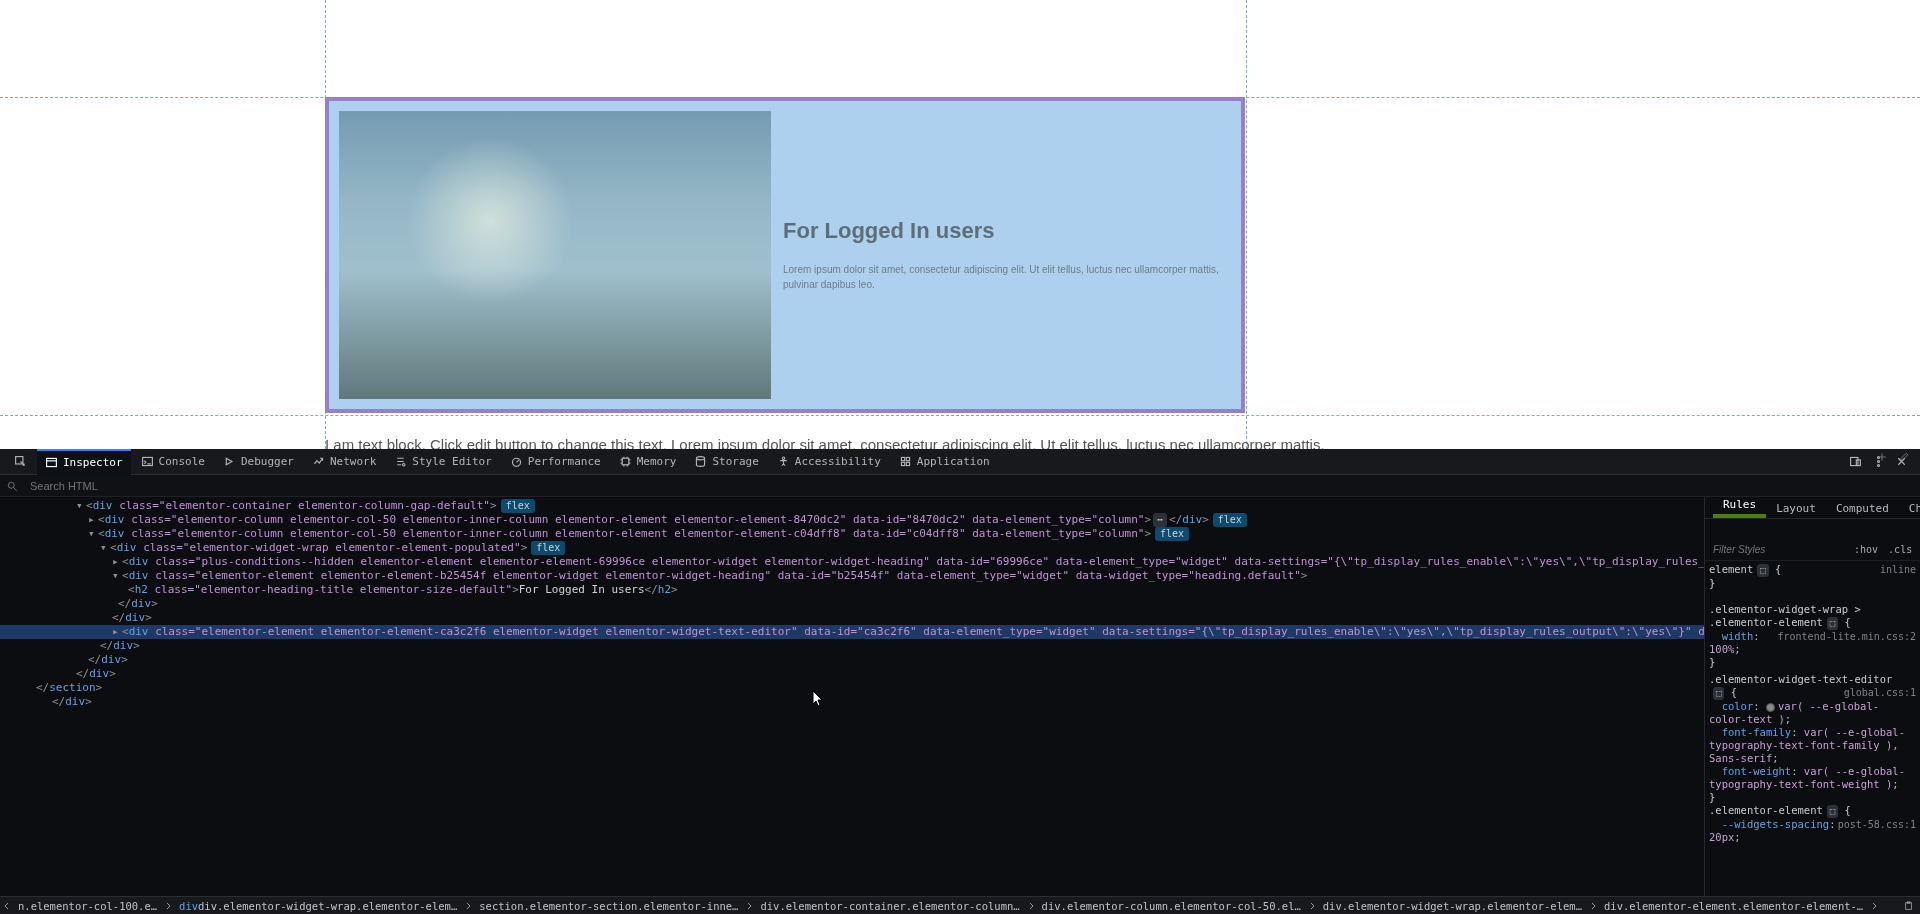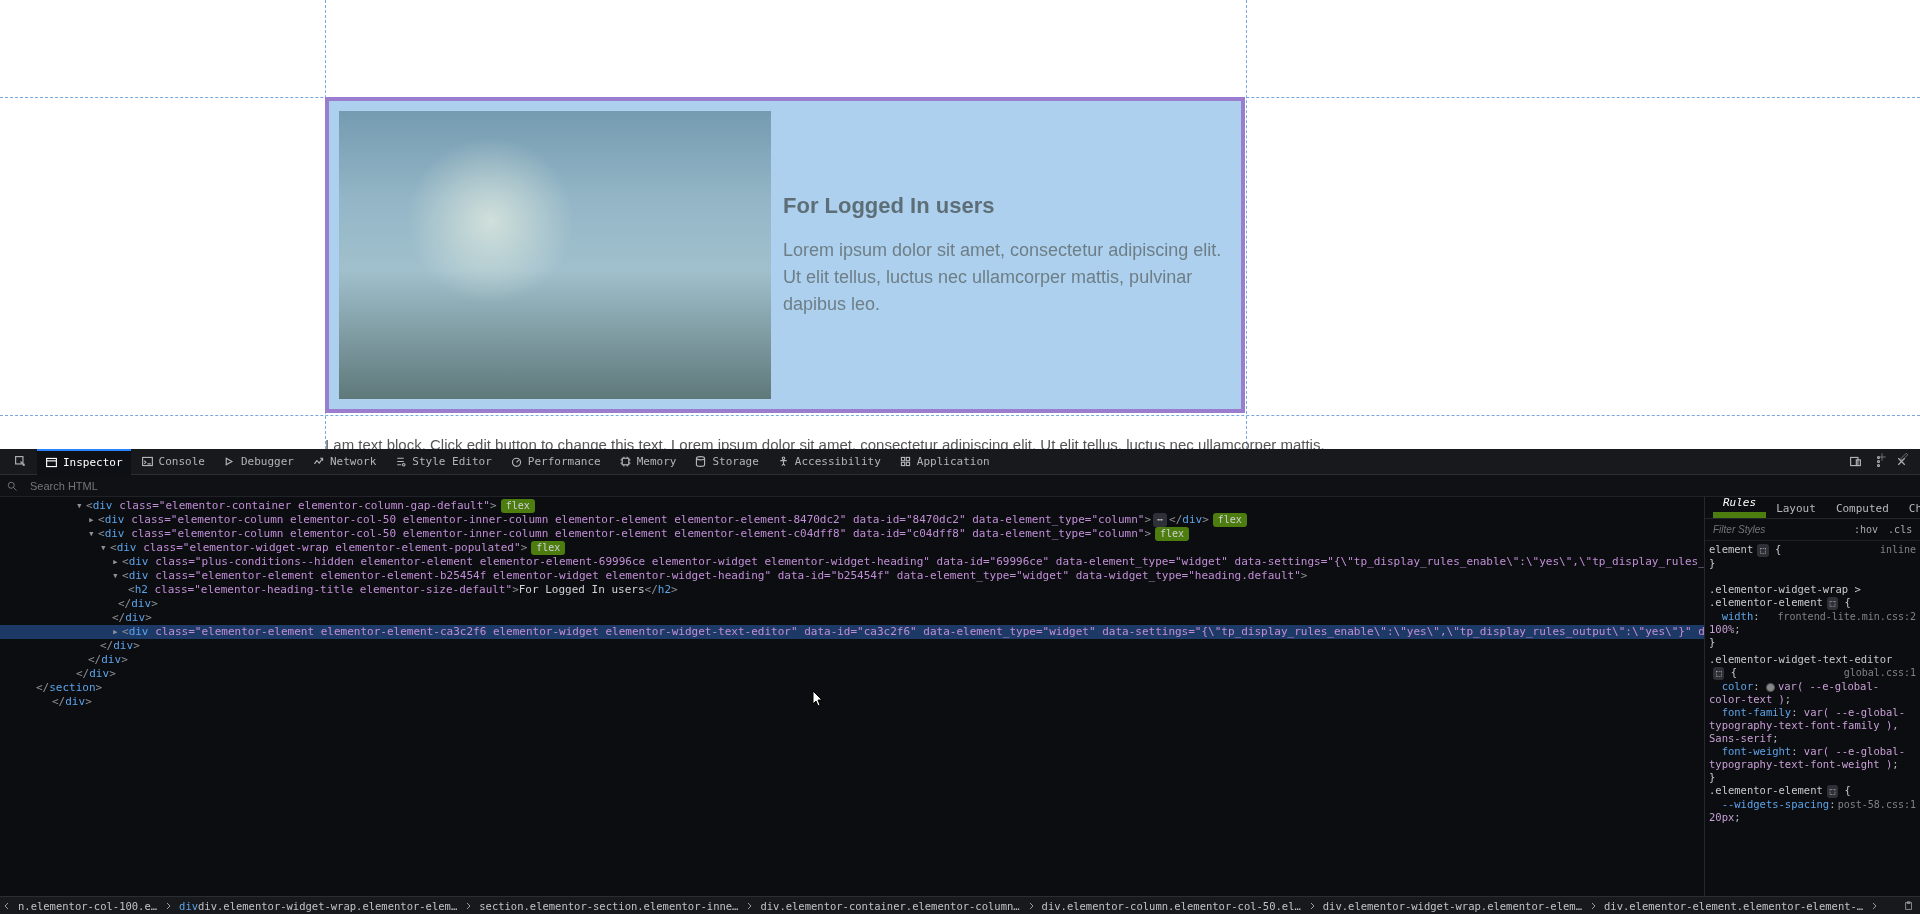--- a/index.html
+++ b/index.html
@@ -8,21 +8,21 @@
 
 .page-viewport { position: relative; width: 1920px; height: 449px; background: #fff; overflow: hidden; }
 .guide-h { position: absolute; left: 0; right: 0; border-top: 1px dashed #7aa7e0; }
 .guide-v { position: absolute; top: 0; bottom: 0; border-left: 1px dashed #7aa7e0; }
 .content-band { position: absolute; left: 325px; top: 97px; width: 920px; height: 316px; background: #acd0ee; border: 4px solid #9b7dd0; }
 .content-row { display: flex; height: 100%; padding: 10px; gap: 12px; }
 .img-placeholder { width: 432px; height: 288px; background: linear-gradient(180deg,#6f96ab 0%,#91b3c2 30%,#a0bfca 55%,#57706e 100%); position: relative; opacity: .9; }
 .img-placeholder::after { content:""; position:absolute; inset:0; background: radial-gradient(circle at 35% 38%, rgba(255,255,230,.6) 0%, rgba(255,255,230,0) 25%); }
 .text-col { flex: 1; display:flex; flex-direction:column; justify-content:center; color: #6e7e86; }
 .text-col h2 { font-size: 22px; font-weight:700; color:#5e6e76; margin-bottom:18px; }
-.text-col p { font-size: 18px; line-height: 1.5; }
+.text-col p { font-size: 10px; line-height: 1.5; }
 
 
 .info-tooltip { position:absolute; left: 575px; top: 71px; height: 20px; background:#22262b; color:#cfd3d8; font-size:11px; display:flex; align-items:center; border-radius:3px; }
 .info-tooltip span { padding: 0 8px; border-left:1px solid #4a4f56; line-height:20px; }
 .info-tooltip span:first-child { border-left:none; }
 .info-tooltip .tag { color:#7a4fd0; }
 .info-tooltip .cls { color:#6aa3e0; }
 .info-tooltip::after { content:""; position:absolute; left:50%; top:100%; margin-left:-5px; border:5px solid transparent; border-top-color:#22262b; }
 
 .below-text { position:absolute; left:325px; top:436px; color:#555; font-size:15px; }
@@ -44,35 +44,35 @@
 
 .dt-body { flex:1; display:flex; min-height:0; }
 .dom-panel { flex: 1 1 auto; background:#0b0d10; overflow:auto; position:relative; padding:2px 0 2px 0; }
 .node-line { white-space:pre; padding:0 8px; line-height:14px; font-size:11px; }
 .node-line .twisty { display:inline-block; width:10px; color:#8e9197; }
 .node-line.sel { background:#1d3a66; }
 .tok-angle { color:#8e9197; }
 .tok-tag { color:#5da3e8; }
 .tok-attr { color:#c28ed7; }
 .tok-text { color:#d0d2d6; }
-.badge { display:inline-block; background:#4d7c0f; color:#cfd2d8; border-radius:3px; padding:0 5px; font-size:10px; margin-left:4px; }
+.badge { display:inline-block; background:#0c4a6e; color:#cfd2d8; border-radius:3px; padding:0 5px; font-size:10px; margin-left:4px; }
 .ellipsis-pill { display:inline-block; background:#2e3138; color:#cfd2d8; border-radius:3px; font-size:10px; padding:0 4px; margin:0 2px; }
 
 .-ind-1 { padding-left: 76px; } .-ind-2 { padding-left: 88px; } .-ind-3 { padding-left: 100px; }
 .-ind-4 { padding-left: 112px; } .-ind-5 { padding-left: 118px; } .-ind-6 { padding-left: 128px; }
 
 .plus-icon { position:absolute; right:32px; top:2px; }
 .picker-icon { position:absolute; right:10px; top:2px; }
 
 .rules-panel { width: 216px; background:#0b0d10; border-left:1px solid #26282d; display:flex; flex-direction:column; }
 .rules-tabs { height:22px; display:flex; border-bottom:1px solid #22252a; align-items:flex-end; }
 .rules-tabs .rt { padding:3px 10px; font-size:11px; color:#b5b8bc; cursor:pointer; }
-.rules-tabs .rt.active { color:#fff; border-bottom:6px solid #4d7c0f;font-style:italic; }
+.rules-tabs .rt.active { color:#fff; border-bottom:4px solid #4d7c0f; }
 .rules-tabs svg { width:12px; height:12px; stroke:#a7a9ad; fill:none; margin:0 4px 4px 4px; }
-.rules-filter { height:22px; border-bottom:1px solid #1d1f24; display:flex; align-items:center; padding:0 4px; gap:4px; }
+.rules-filter { height:22px; border-bottom:1px solid #1d1f24; display:flex; align-items:center; padding:0 4px; gap:4px;margin-top:20px; }
 .rules-filter input { background:transparent; border:none; color:#9a9da2; font-size:10px; outline:none; flex:1; font-style:italic; }
 .rules-filter .chip { font-size:10px; color:#a7a9ad; padding:0 3px; cursor:pointer; }
 .rules-filter svg { width:11px; height:11px; stroke:#9a9ca0; fill:none; cursor:pointer; }
 .rules-body { flex:1; overflow:auto; padding:2px 4px; font-size:10.5px; line-height:13px; }
 .rule-sel { color:#c7c9cd; }
 .rule-src { color:#7f8287; float:right; font-size:10px; }
 .rule-brace { color:#c7c9cd; }
 .prop-name { color:#5da3e8; }
 .prop-val { color:#c99fd6; }
 .swatch { display:inline-block; width:9px; height:9px; border-radius:50%; background:#888; vertical-align:middle; margin-right:3px; border:1px solid #555; }

